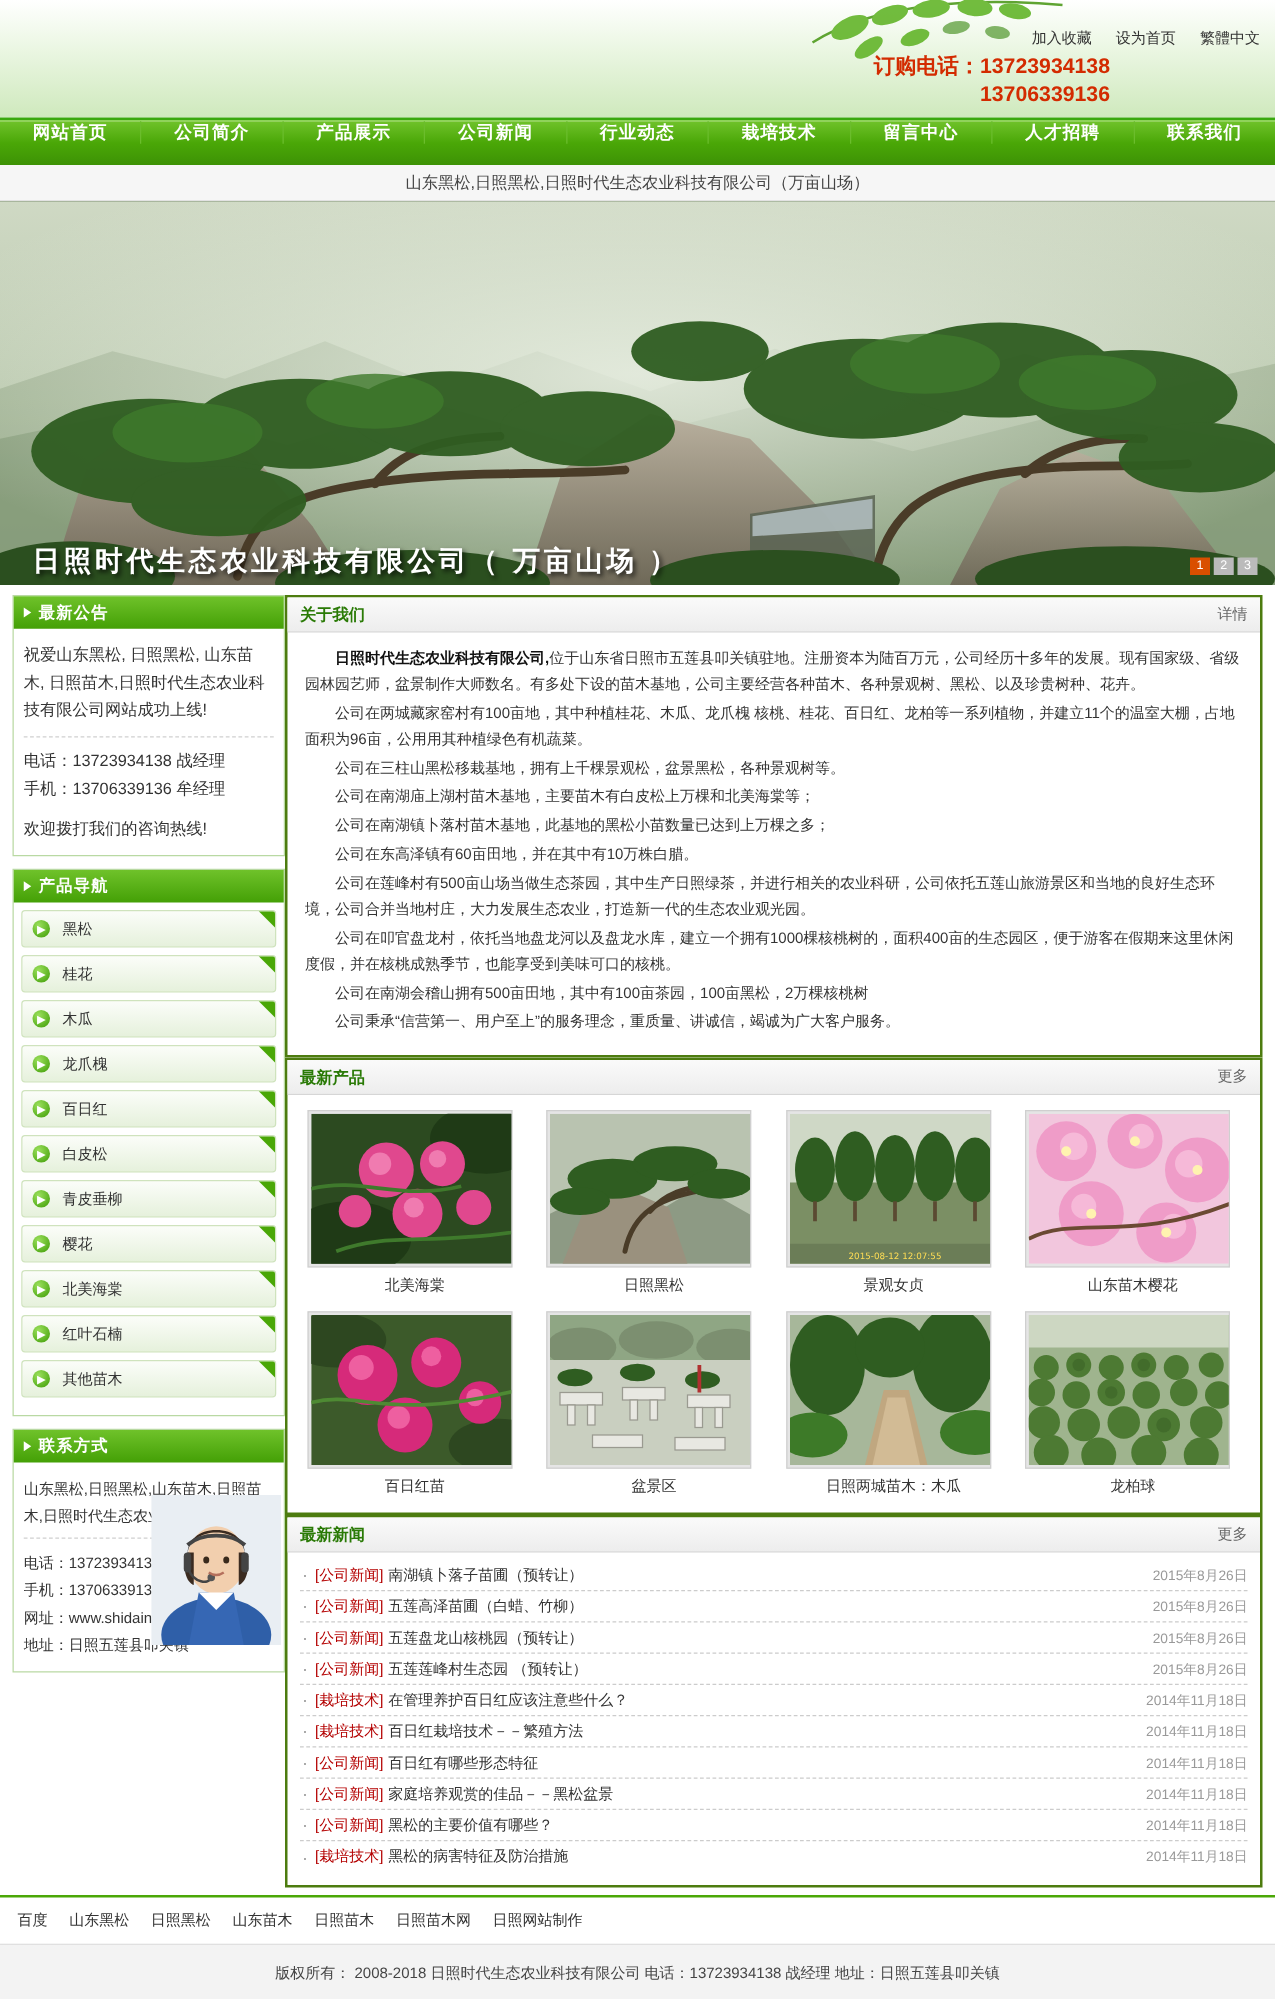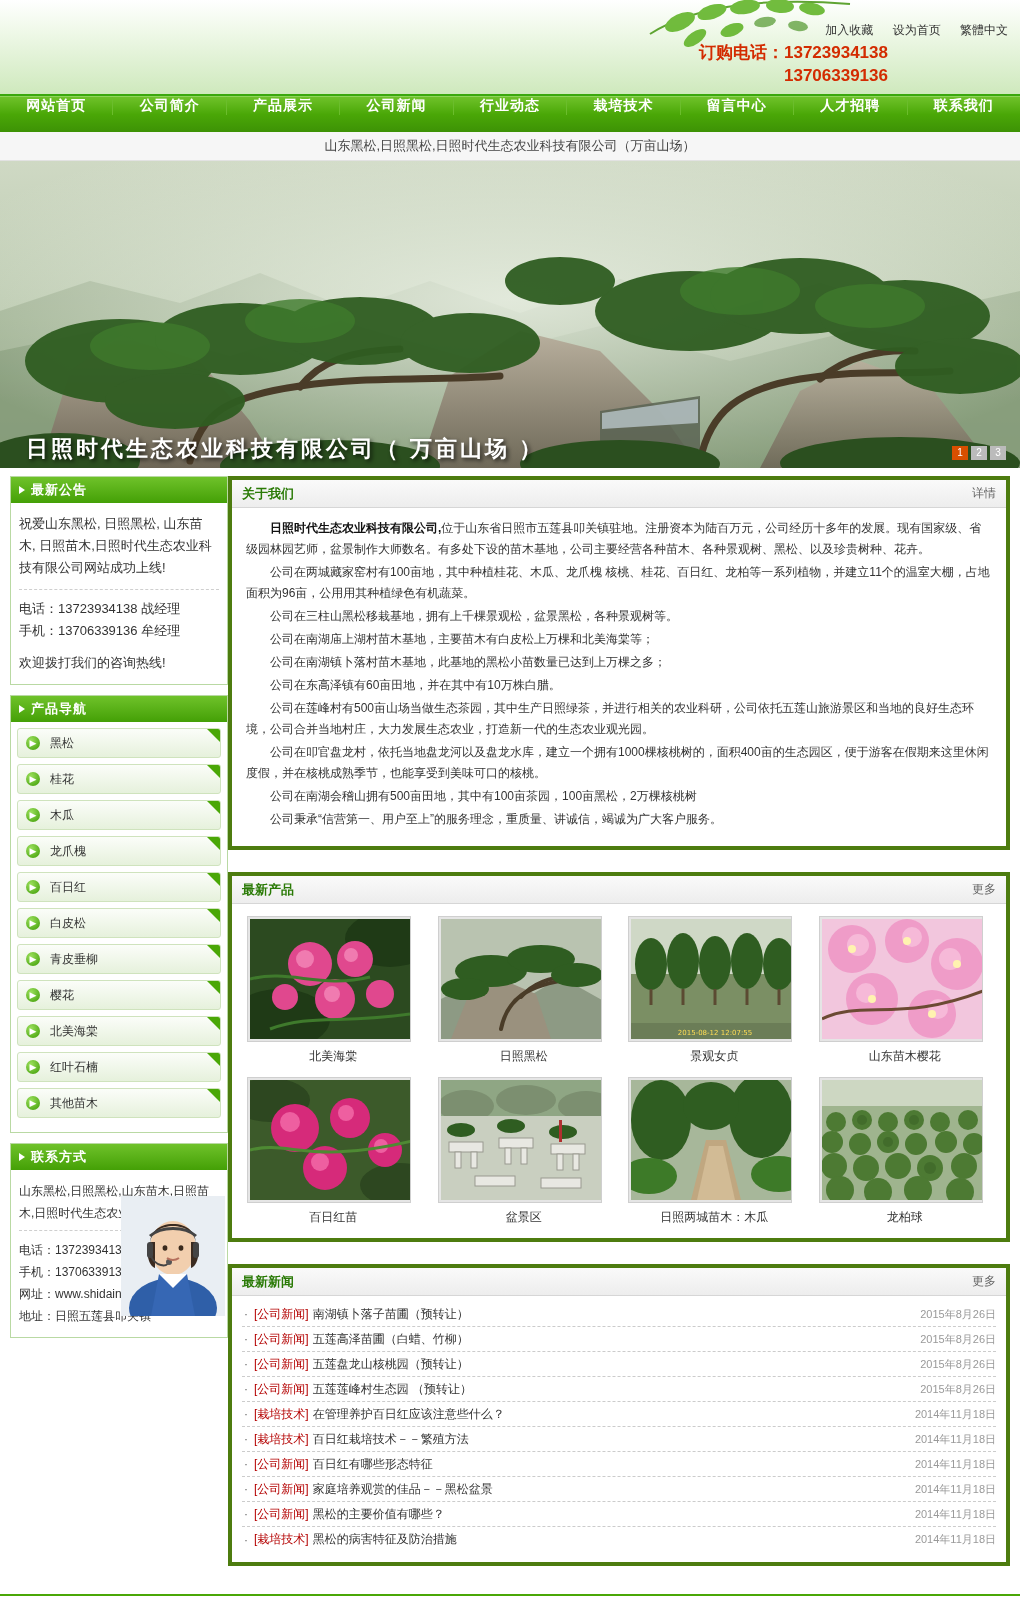--- a/index.html
+++ b/index.html
@@ -159,23 +159,23 @@
     border-left: 13px solid transparent;
   }
 
   
   .contact-body { position: relative; padding: 10px 8px; font-size: 12px; line-height: 22px; min-height: 150px; }
   .contact-body .sep { border-top: 1px dashed #cfcfcf; margin: 6px 0 8px; }
   .op-girl { position: absolute; right: 2px; top: 26px; width: 104px; height: 120px; }
 
   
   .rpanel {
-    border: 4px solid #4d7c0f;
+    border: 2px solid #4d7c0f;
     background: #fff;
-    margin-bottom: 22px;
+    margin-bottom: 0;
   }
   .rpanel-head {
     height: 28px;
     background: linear-gradient(to bottom, #fafafa, #ededed);
     border-bottom: 1px solid #d6d6d6;
     display: flex; align-items: center; justify-content: space-between;
     padding: 0 10px;
   }
   .rpanel-head .t { font-weight: bold; color: #2a7a06; font-size: 13px; }
   .rpanel-head .more { font-size: 12px; color: #666; cursor: pointer; }

